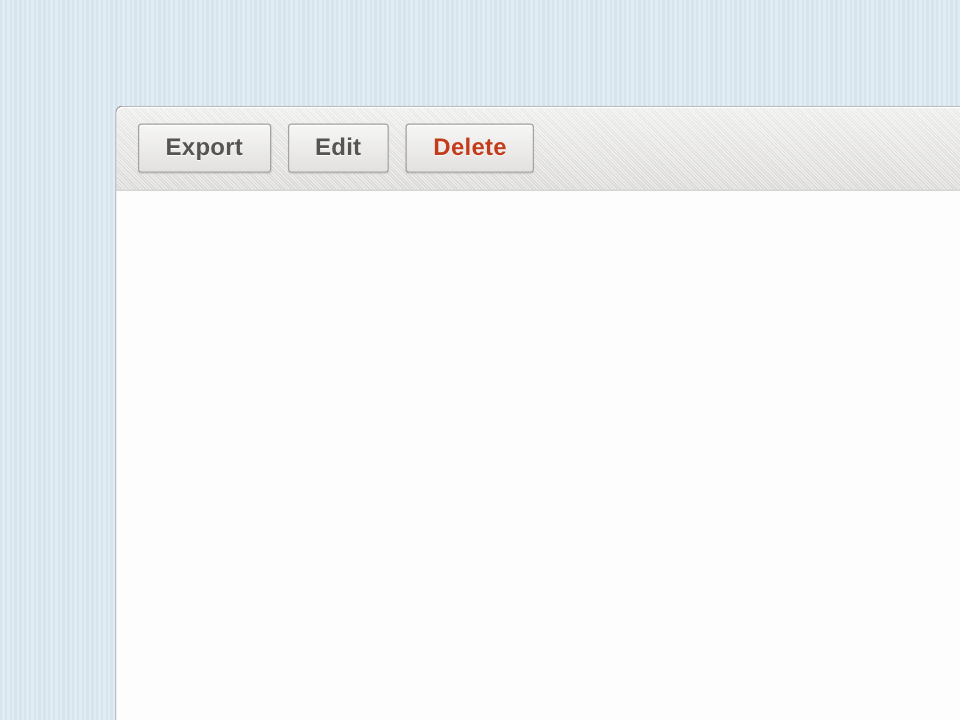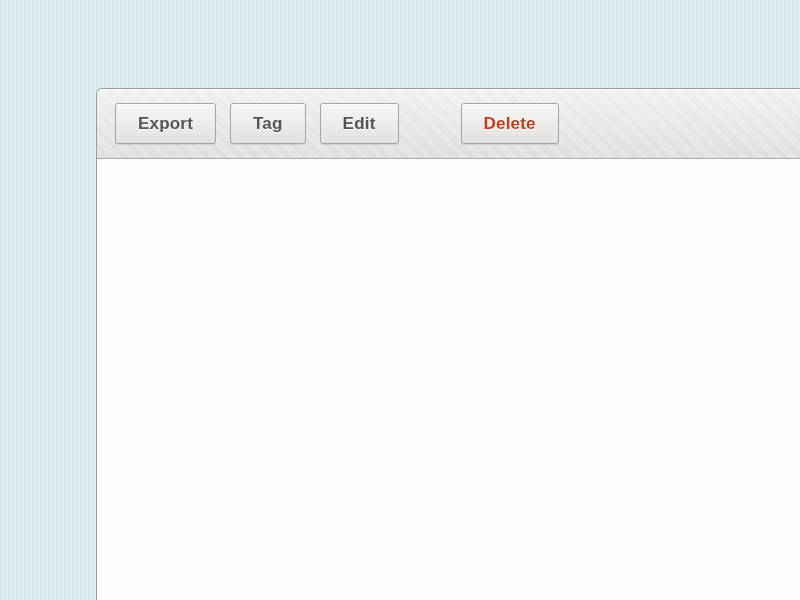--- a/index.html
+++ b/index.html
@@ -46,49 +46,47 @@
     box-shadow: inset 0 1px 0 #ffffff;
   }
 
   .btn {
     display: inline-flex;
     align-items: center;
     justify-content: center;
     min-width: 70px;
     padding: 0 22px;
     font-family: inherit;
-    font-size: 17px;
+    font-size: 20px;
     font-weight: 700;
     letter-spacing: 0.2px;
     color: #555451;
     text-shadow: 0 1px 0 rgba(255,255,255,0.9);
     background: linear-gradient(#f6f6f5, #e2e1df);
     border: 1px solid #a5a4a1;
     border-radius: 3px;
     box-shadow:
       inset 0 1px 0 rgba(255,255,255,0.9),
       0 1px 1px rgba(0,0,0,0.1);
     cursor: pointer;
     user-select: none;
   }
   .btn-danger {
     color: #c23b1b;
-    margin-left: 48px;
   }
 
   .content {
     position: absolute;
     top: 70px; left: 0; right: 0; bottom: 0;
     background: #fdfdfd;
   }
 </style>
 </head>
 <body>
 
 <div class="window">
   <div class="toolbar">
     <button class="btn">Export</button>
-    <button class="btn">Tag</button>
     <button class="btn">Edit</button>
     <button class="btn btn-danger">Delete</button>
   </div>
   <div class="content"></div>
 </div>
 
 </body></html>

